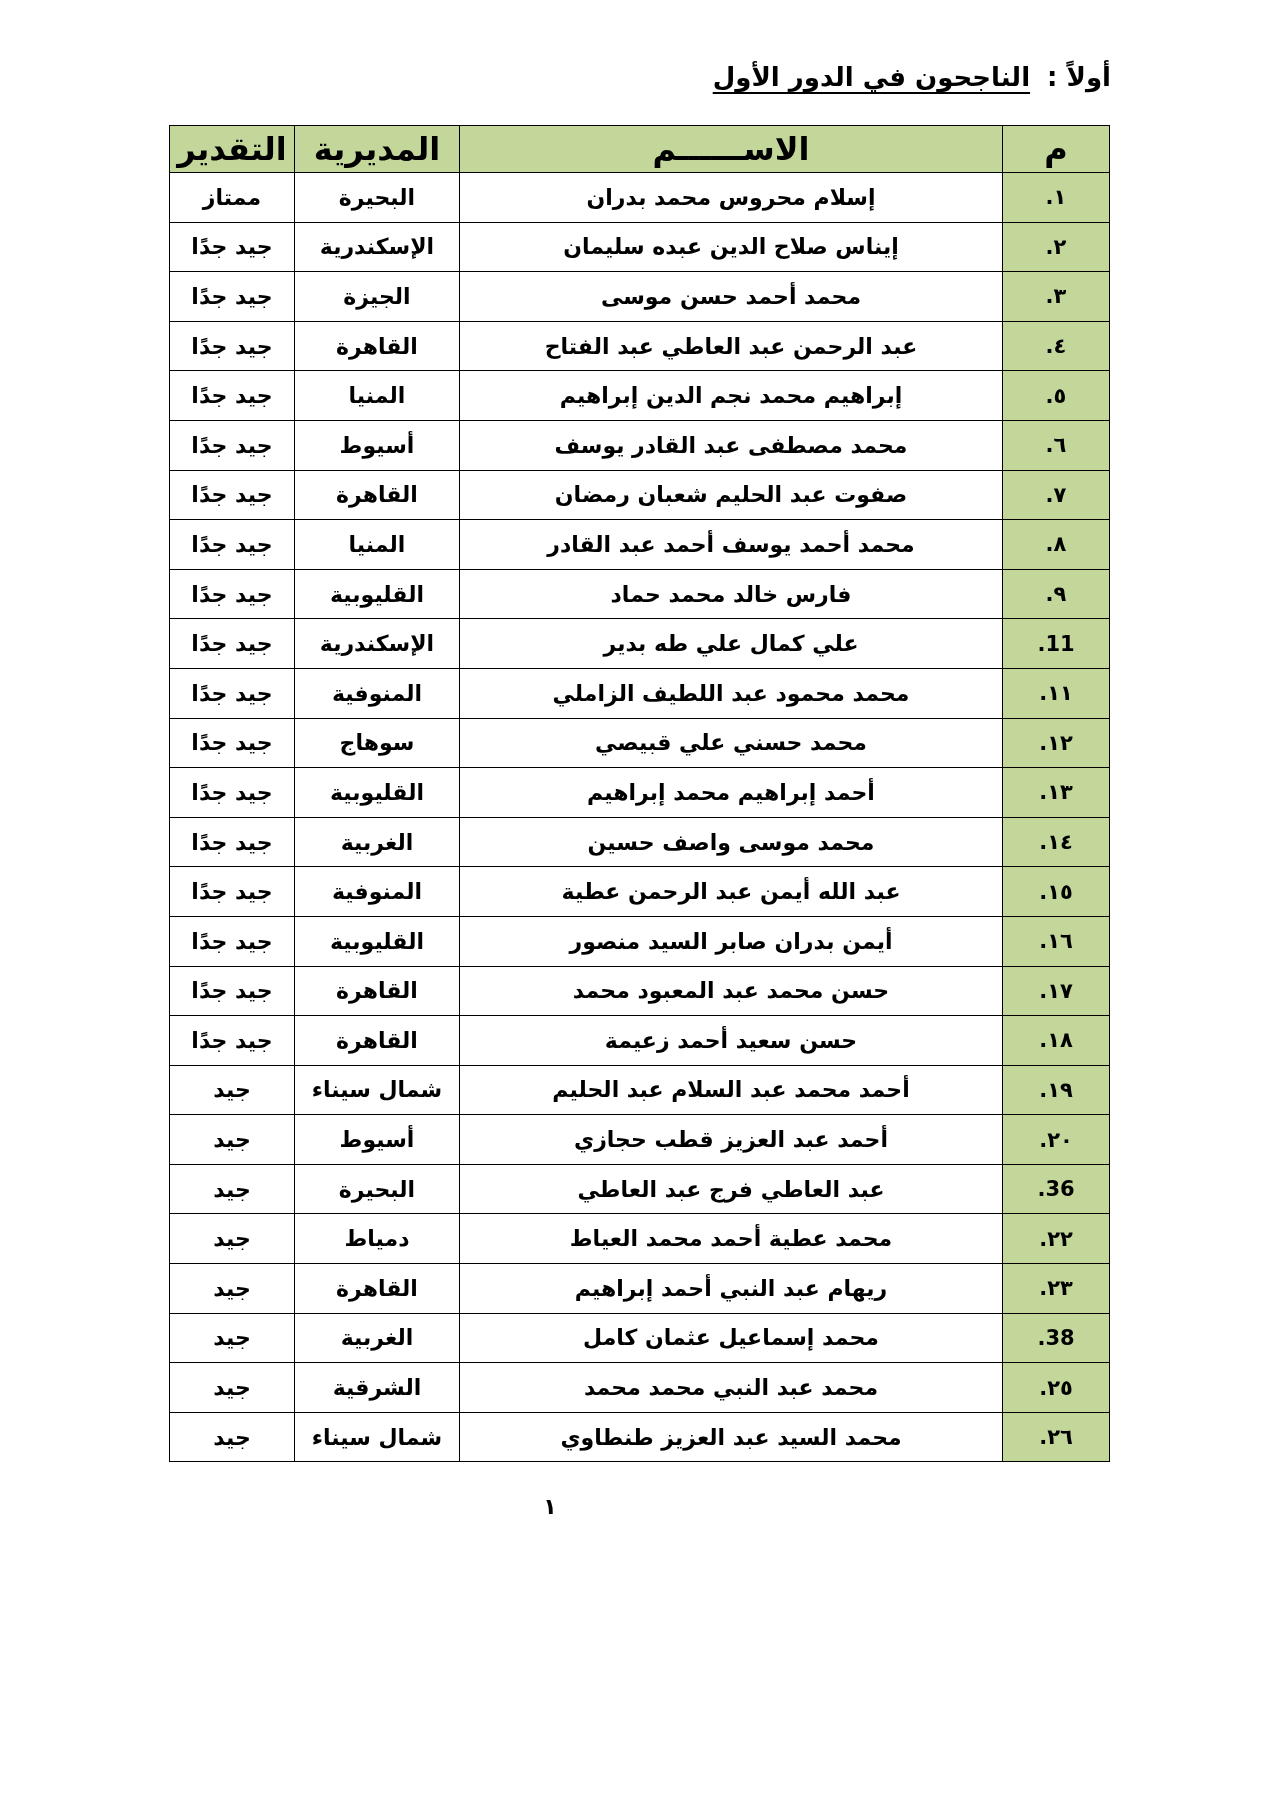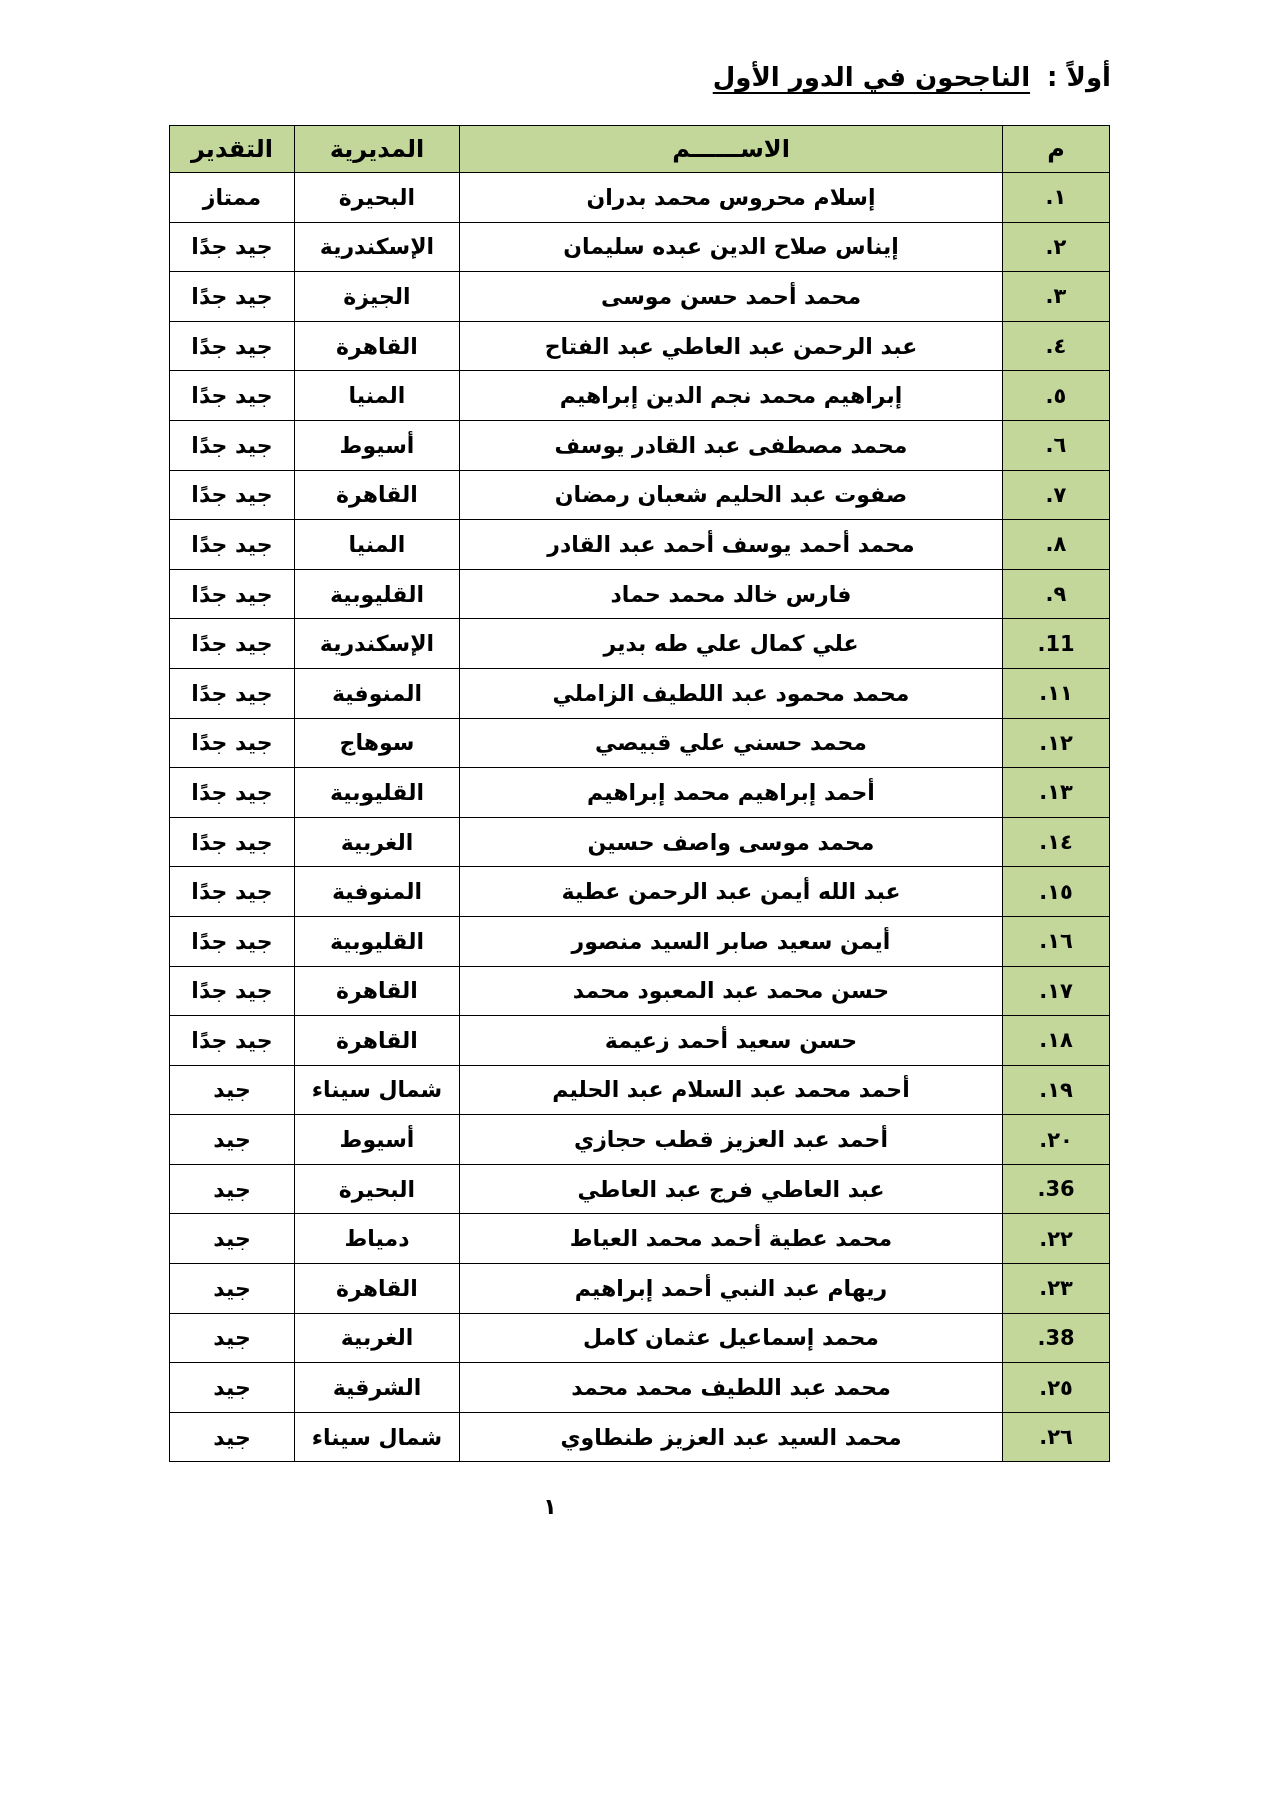--- a/index.html
+++ b/index.html
@@ -35,21 +35,21 @@
   .col-grade{width:125px;}
   .results-table th,.results-table td{
     border:1px solid var(--border);
     text-align:center;vertical-align:middle;
     font-weight:bold;color:var(--text);
     padding:0 6px;white-space:nowrap;overflow:hidden;
   }
   .results-table thead tr{height:47px;}
   .results-table th{
     background:var(--green);
-    font-size:24px;
+    font-size:32px;
   }
   .results-table tbody tr{height:49.6px;}
   .results-table td{font-size:22px;}
   .results-table td.num-col{
     background:var(--green);
     font-size:21px;
   }
   .page-number{
     position:absolute;top:1494px;left:0;width:1100px;
     text-align:center;font-size:22px;font-weight:bold;
@@ -166,21 +166,21 @@
           <td>جيد جدًا</td>
         </tr>
         <tr>
           <td class="num-col">١٥.</td>
           <td>عبد الله أيمن عبد الرحمن عطية</td>
           <td>المنوفية</td>
           <td>جيد جدًا</td>
         </tr>
         <tr>
           <td class="num-col">١٦.</td>
-          <td>أيمن سعيد صابر السيد منصور</td>
+          <td>أيمن بدران صابر السيد منصور</td>
           <td>القليوبية</td>
           <td>جيد جدًا</td>
         </tr>
         <tr>
           <td class="num-col">١٧.</td>
           <td>حسن محمد عبد المعبود محمد</td>
           <td>القاهرة</td>
           <td>جيد جدًا</td>
         </tr>
         <tr>
@@ -220,21 +220,21 @@
           <td>جيد</td>
         </tr>
         <tr>
           <td class="num-col">38.</td>
           <td>محمد إسماعيل عثمان كامل</td>
           <td>الغربية</td>
           <td>جيد</td>
         </tr>
         <tr>
           <td class="num-col">٢٥.</td>
-          <td>محمد عبد اللطيف محمد محمد</td>
+          <td>محمد عبد النبي محمد محمد</td>
           <td>الشرقية</td>
           <td>جيد</td>
         </tr>
         <tr>
           <td class="num-col">٢٦.</td>
           <td>محمد السيد عبد العزيز طنطاوي</td>
           <td>شمال سيناء</td>
           <td>جيد</td>
         </tr>
       </tbody>

